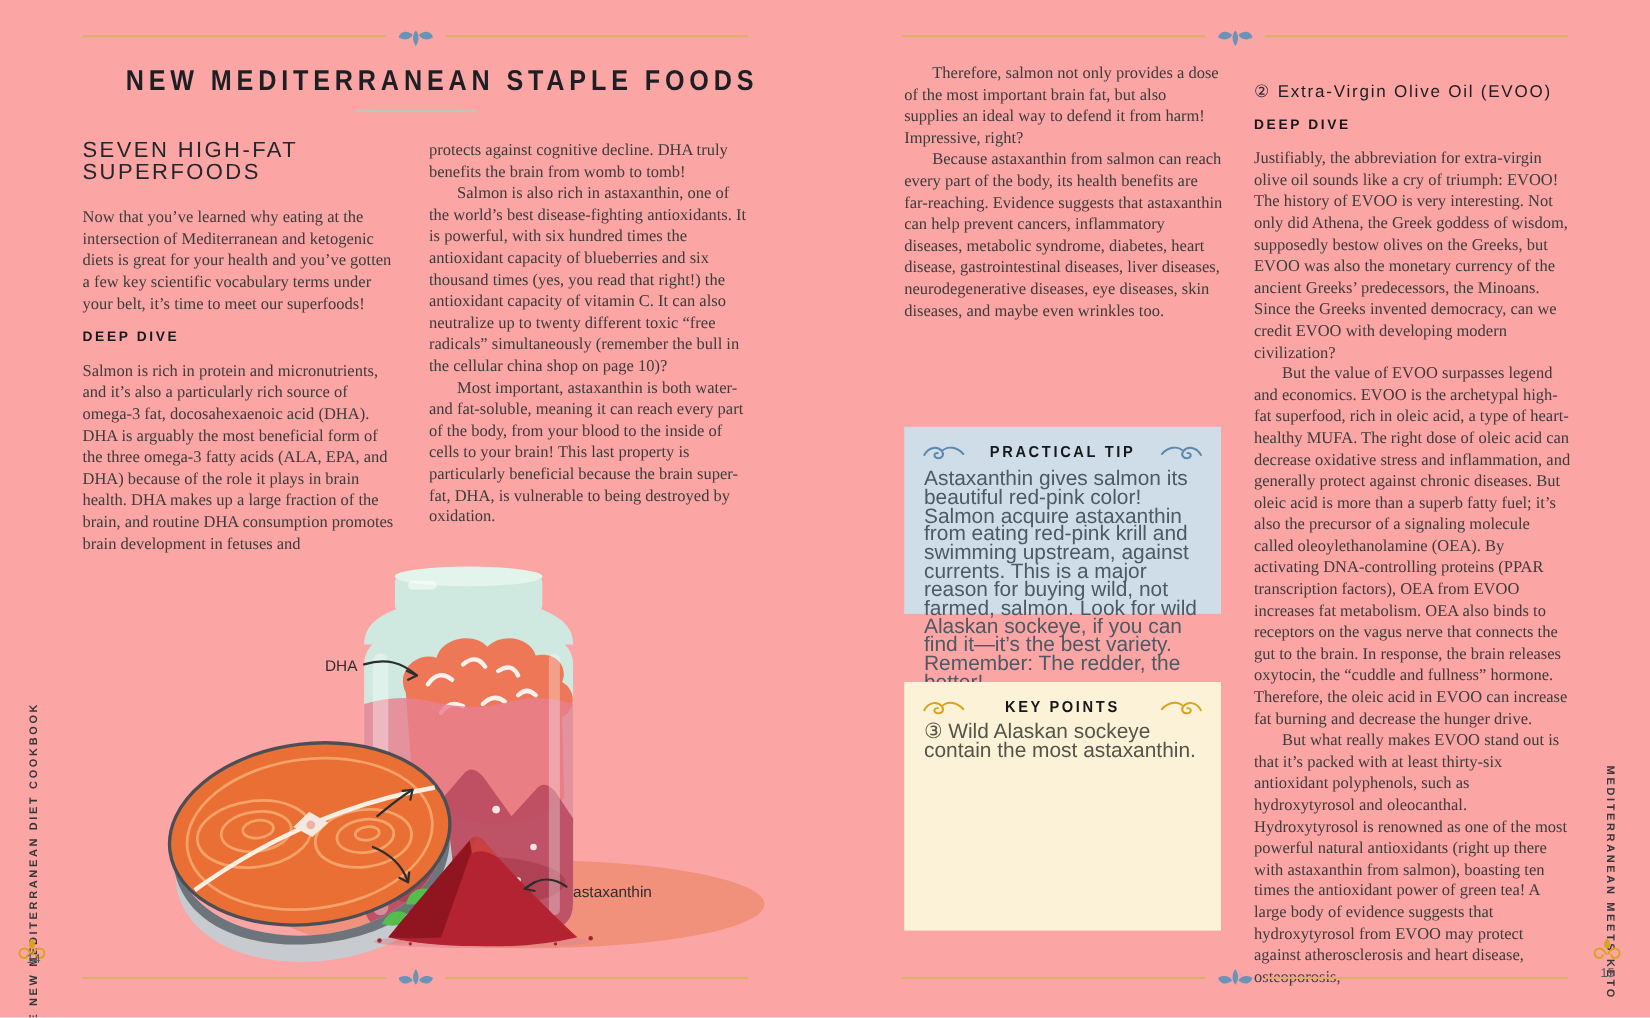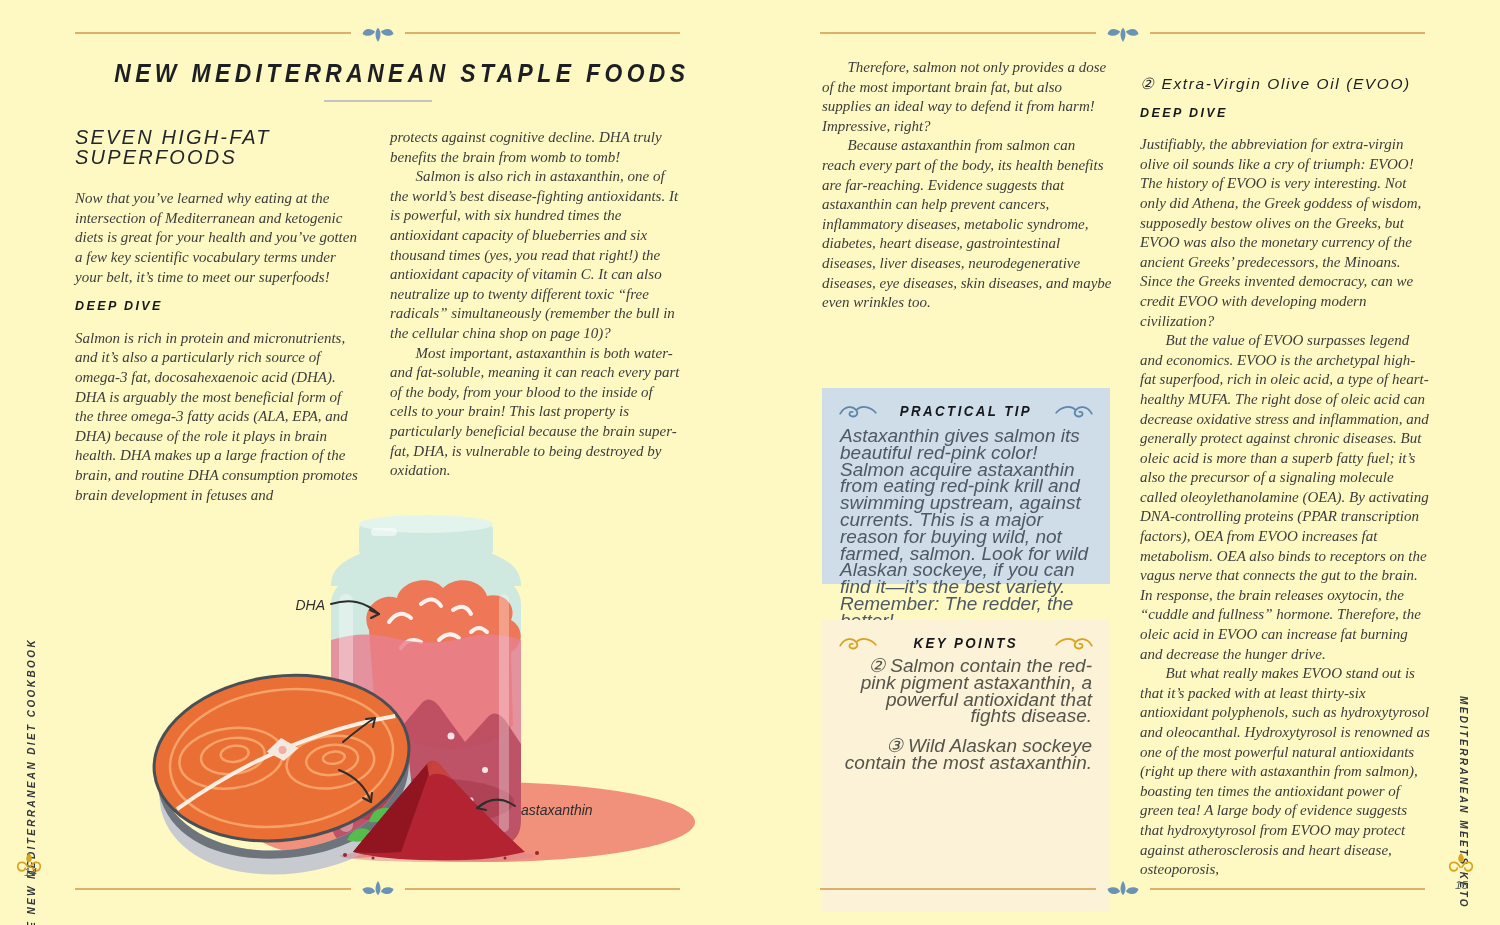--- a/index.html
+++ b/index.html
@@ -1,18 +1,18 @@
 <!DOCTYPE html>
 <html><head>
 <meta charset="utf-8">
 <style>
   html,body{margin:0;padding:0;background:#ffffff;}
   .spread{
-    position:relative;width:1500px;height:925px;background:#fef9c3;overflow:hidden;
-    font-family:"Liberation Serif","DejaVu Serif",serif;color:#3c3c3c;font-style:italic;
+    position:relative;width:1500px;height:925px;background:#fca5a5;overflow:hidden;
+    font-family:"Liberation Serif","DejaVu Serif",serif;color:#3c3c3c;
   }
   
   .rule{position:absolute;display:flex;align-items:center;gap:10px;height:22px;}
   .rule .seg{flex:1;height:2px;background:#ddb06a;}
   .rule-top-left{left:75px;top:22px;width:605px;}
   .rule-top-right{left:820px;top:22px;width:605px;}
   .rule-bottom-left{left:75px;top:878px;width:605px;}
   .rule-bottom-right{left:820px;top:878px;width:605px;}
   .leaf-svg{width:34px;height:21px;flex:0 0 auto;}
   .leaf-up{transform:rotate(180deg);}
@@ -41,22 +41,22 @@
     letter-spacing:1.6px;color:#1c1e22;margin:20px 0 0 0;
   }
   .item-heading .circ-num{margin-right:6px;color:#2a2d33;}
   .deep-dive{
     font-family:"Liberation Sans",sans-serif;font-weight:700;font-size:12.5px;
     letter-spacing:2.4px;color:#17181c;margin:10px 0 12px 0;
   }
   .first-item-heading{margin-top:16px;}
   
   .note-box{position:absolute;box-sizing:border-box;font-family:"Liberation Sans",sans-serif;}
-  .tip-box{left:822px;top:388px;width:288px;height:196px;background:#cfdde9;}
-  .key-box{left:822px;top:620px;width:288px;height:292px;background:#fbf2d8;text-align:right;}
+  .tip-box{left:822px;top:388px;width:288px;height:170px;background:#cfdde9;}
+  .key-box{left:822px;top:620px;width:288px;height:226px;background:#fbf2d8;}
   .box-header{display:flex;align-items:center;justify-content:space-between;padding:15px 16px 7px 16px;}
   .box-title{
     font-weight:700;font-size:14.5px;letter-spacing:2.6px;color:#17181c;white-space:nowrap;
     transform:scaleX(.92);
   }
   .flourish{width:40px;height:16px;flex:0 0 auto;}
   .tip-box .flourish{color:#5d87ad;}
   .key-box .flourish{color:#d8a41f;}
   .box-body{padding:2px 18px 0 18px;font-size:19px;line-height:16.8px;color:#4d5964;}
   .key-box .box-body{color:#55544a;padding-top:0;}
@@ -248,21 +248,20 @@
         <path d="M2 12 C7 3 16 3 20 8 C23 12 20 16 15 15 C11 14 12 9 16 10 M20 8 C26 2 36 4 42 11" fill="none" stroke="currentColor" stroke-width="2" stroke-linecap="round"></path>
       </svg>
       <span class="box-title">KEY POINTS</span>
       <svg class="flourish" viewBox="0 0 44 18">
         <g transform="scale(-1,1) translate(-44,0)">
           <path d="M2 12 C7 3 16 3 20 8 C23 12 20 16 15 15 C11 14 12 9 16 10 M20 8 C26 2 36 4 42 11" fill="none" stroke="currentColor" stroke-width="2" stroke-linecap="round"></path>
         </g>
       </svg>
     </div>
     <div class="box-body">
-      <p class="key-point"><span class="circ-num">②</span><span>Salmon contain the red-pink pigment astaxanthin, a powerful antioxidant that fights disease.</span></p>
       <p class="key-point"><span class="circ-num">③</span><span>Wild Alaskan sockeye contain the most astaxanthin.</span></p>
     </div>
   </div>
 
   <div class="col r-col2">
     <h4 class="item-heading first-item-heading"><span class="circ-num">②</span><span>Extra-Virgin Olive Oil (EVOO)</span></h4>
     <div class="deep-dive">DEEP DIVE</div>
     <p class="para">Justifiably, the abbreviation for extra-virgin olive oil sounds like a cry of triumph: EVOO! The history of EVOO is very interesting. Not only did Athena, the Greek goddess of wisdom, supposedly bestow olives on the Greeks, but EVOO was also the monetary currency of the ancient Greeks’ predecessors, the Minoans. Since the Greeks invented democracy, can we credit EVOO with developing modern civilization?</p>
     <p class="para indent">But the value of EVOO surpasses legend and economics. EVOO is the archetypal high-fat superfood, rich in oleic acid, a type of heart-healthy MUFA. The right dose of oleic acid can decrease oxidative stress and inflammation, and generally protect against chronic diseases. But oleic acid is more than a superb fatty fuel; it’s also the precursor of a signaling molecule called oleoylethanolamine (OEA). By activating DNA-controlling proteins (PPAR transcription factors), OEA from EVOO increases fat metabolism. OEA also binds to receptors on the vagus nerve that connects the gut to the brain. In response, the brain releases oxytocin, the “cuddle and fullness” hormone. Therefore, the oleic acid in EVOO can increase fat burning and decrease the hunger drive.</p>
     <p class="para indent">But what really makes EVOO stand out is that it’s packed with at least thirty-six antioxidant polyphenols, such as hydroxytyrosol and oleocanthal. Hydroxytyrosol is renowned as one of the most powerful natural antioxidants (right up there with astaxanthin from salmon), boasting ten times the antioxidant power of green tea! A large body of evidence suggests that hydroxytyrosol from EVOO may protect against atherosclerosis and heart disease, osteoporosis,</p>

